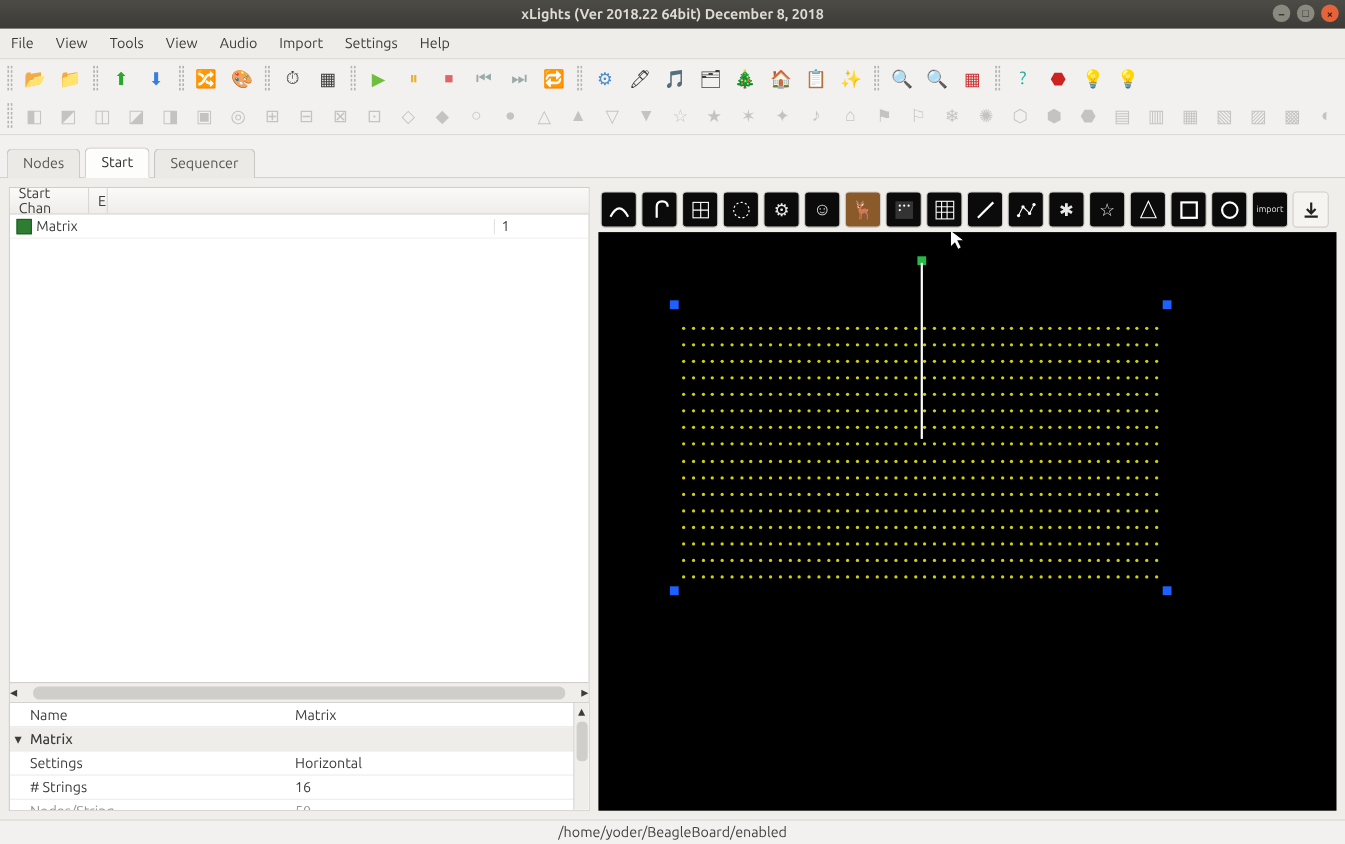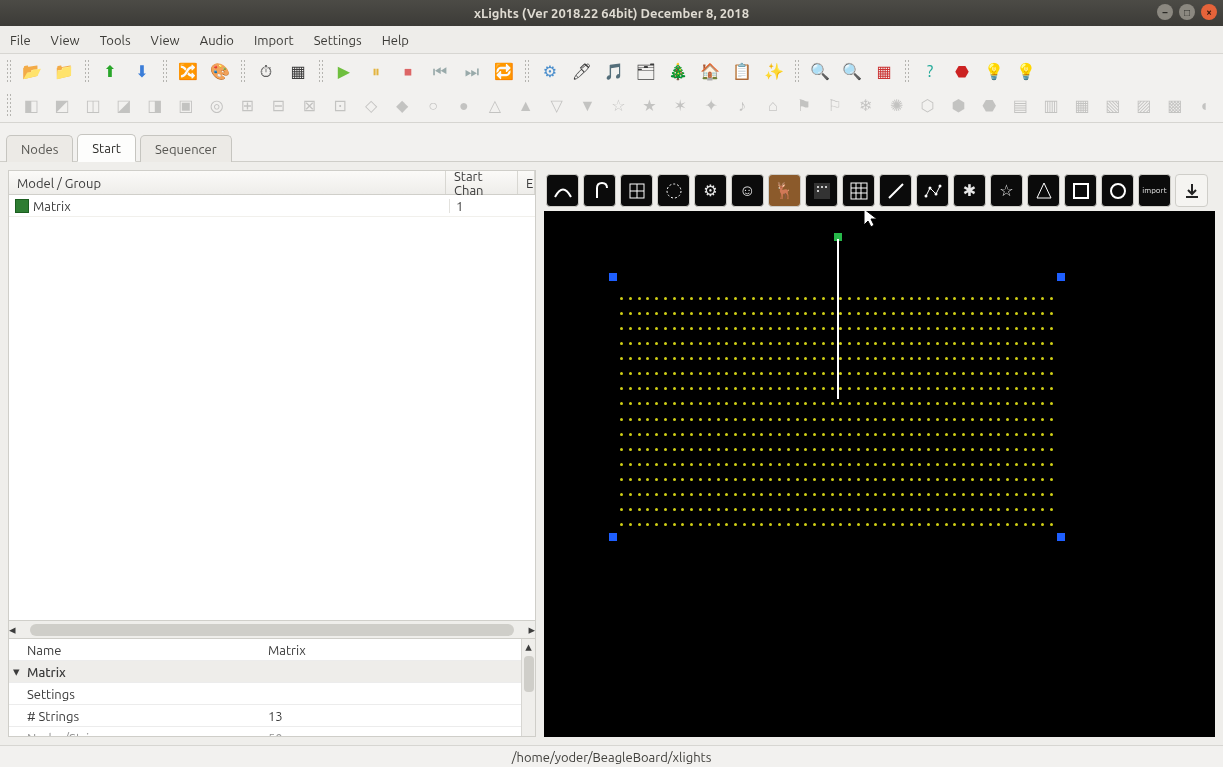--- a/index.html
+++ b/index.html
@@ -298,21 +298,20 @@
 <div class="tabbar">
   <div class="tab">Nodes</div>
   <div class="tab active">Start</div>
   <div class="tab">Sequencer</div>
 </div>
 
 <div class="workarea">
   <div class="leftpanel">
     <div class="modelbox">
       <div class="listhdr">
-        <div class="col colA">Model / Group</div>
         <div class="col colB">Start Chan</div>
         <div class="col colC">E</div>
       </div>
       <div class="listrow">
         <div class="cA">
           <span class="modelicon"></span>
           <span>Matrix</span>
         </div>
         <div class="cB">1</div>
         <div class="cC"></div>
@@ -329,24 +328,25 @@
         <div class="k">Name</div>
         <div class="v">Matrix</div>
       </div>
       <div class="prow section">
         <span class="expander">▾</span>
         <div class="k">Matrix</div>
         <div class="v"></div>
       </div>
       <div class="prow">
         <div class="k">Settings</div>
+        <div class="v">Horizontal</div>
       </div>
       <div class="prow">
         <div class="k"># Strings</div>
-        <div class="v">13</div>
+        <div class="v">16</div>
       </div>
       <div class="prow" style="opacity:.55">
         <div class="k">Nodes/String</div>
         <div class="v">50</div>
       </div>
       <div class="propscroll">
         <div style="text-align:center">▴</div>
         <div class="pthumb"></div>
       </div>
     </div>
@@ -1247,14 +1247,14 @@
           <div class="dot" style="left: 506px; top: 312px;"></div>
         </div>
       <svg class="cursor" style="left:318px; top:-4px;" viewBox="0 0 18 22">
           <path d="M2 2 L2 18 L6 14 L9 20 L12 18 L9 12 L15 12 Z" fill="#fff" stroke="#000"></path>
         </svg>
     </div>
   </div>
 </div>
 
 <div class="statusbar">
-  <span class="path">/home/yoder/BeagleBoard/xlights</span>
+  <span class="path">/home/yoder/BeagleBoard/enabled</span>
 </div>
 
 </body></html>

